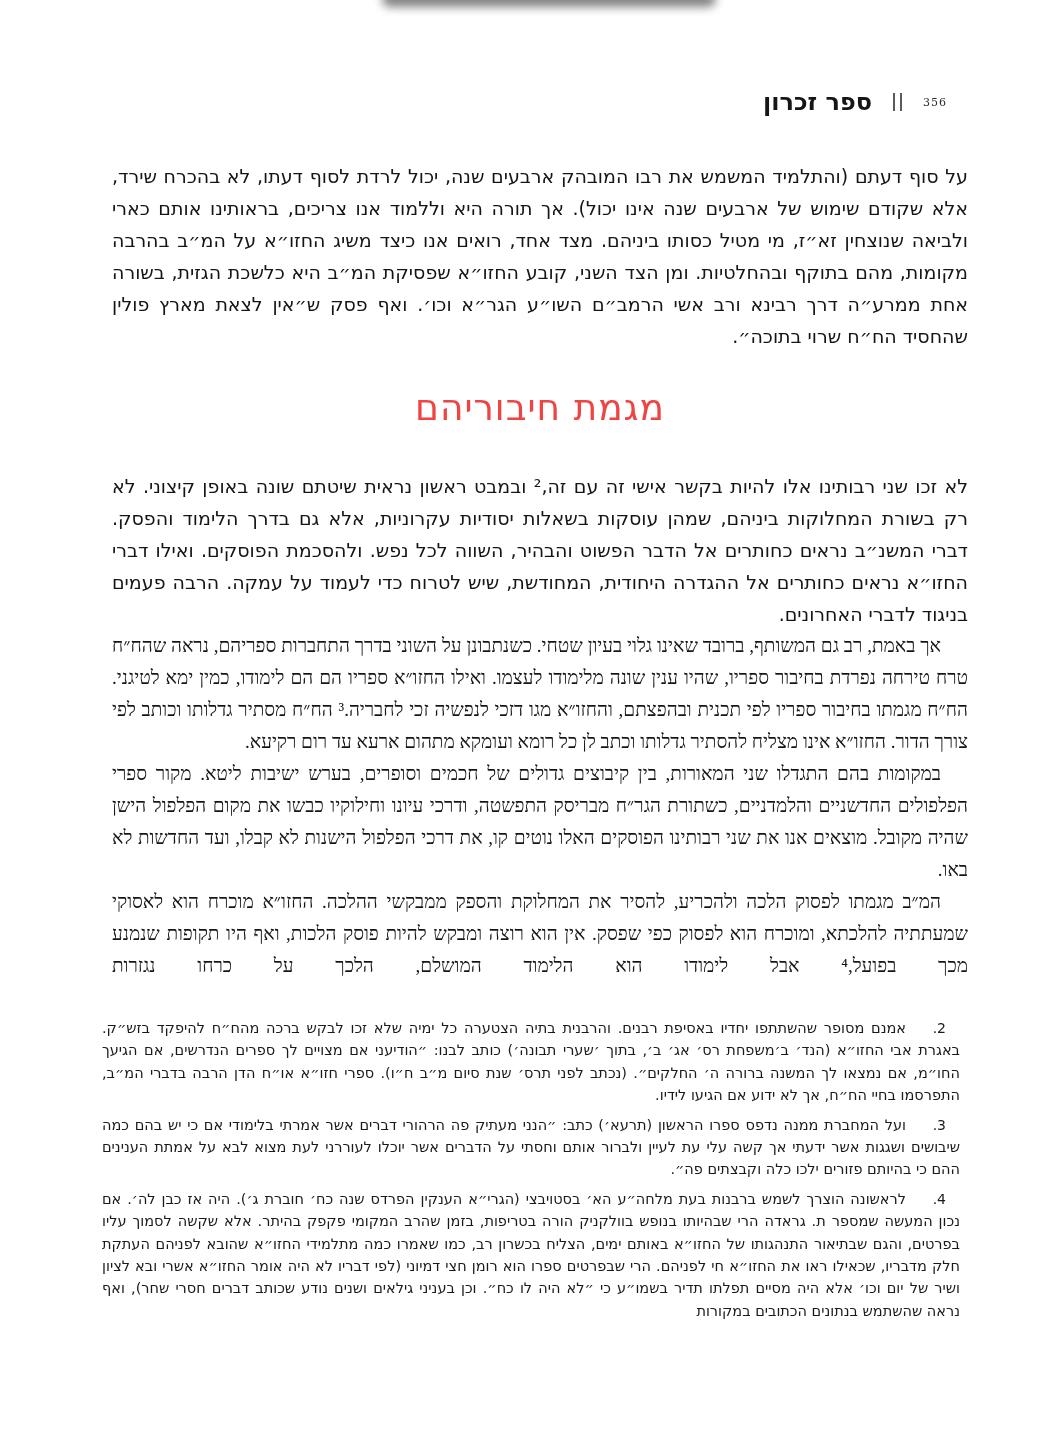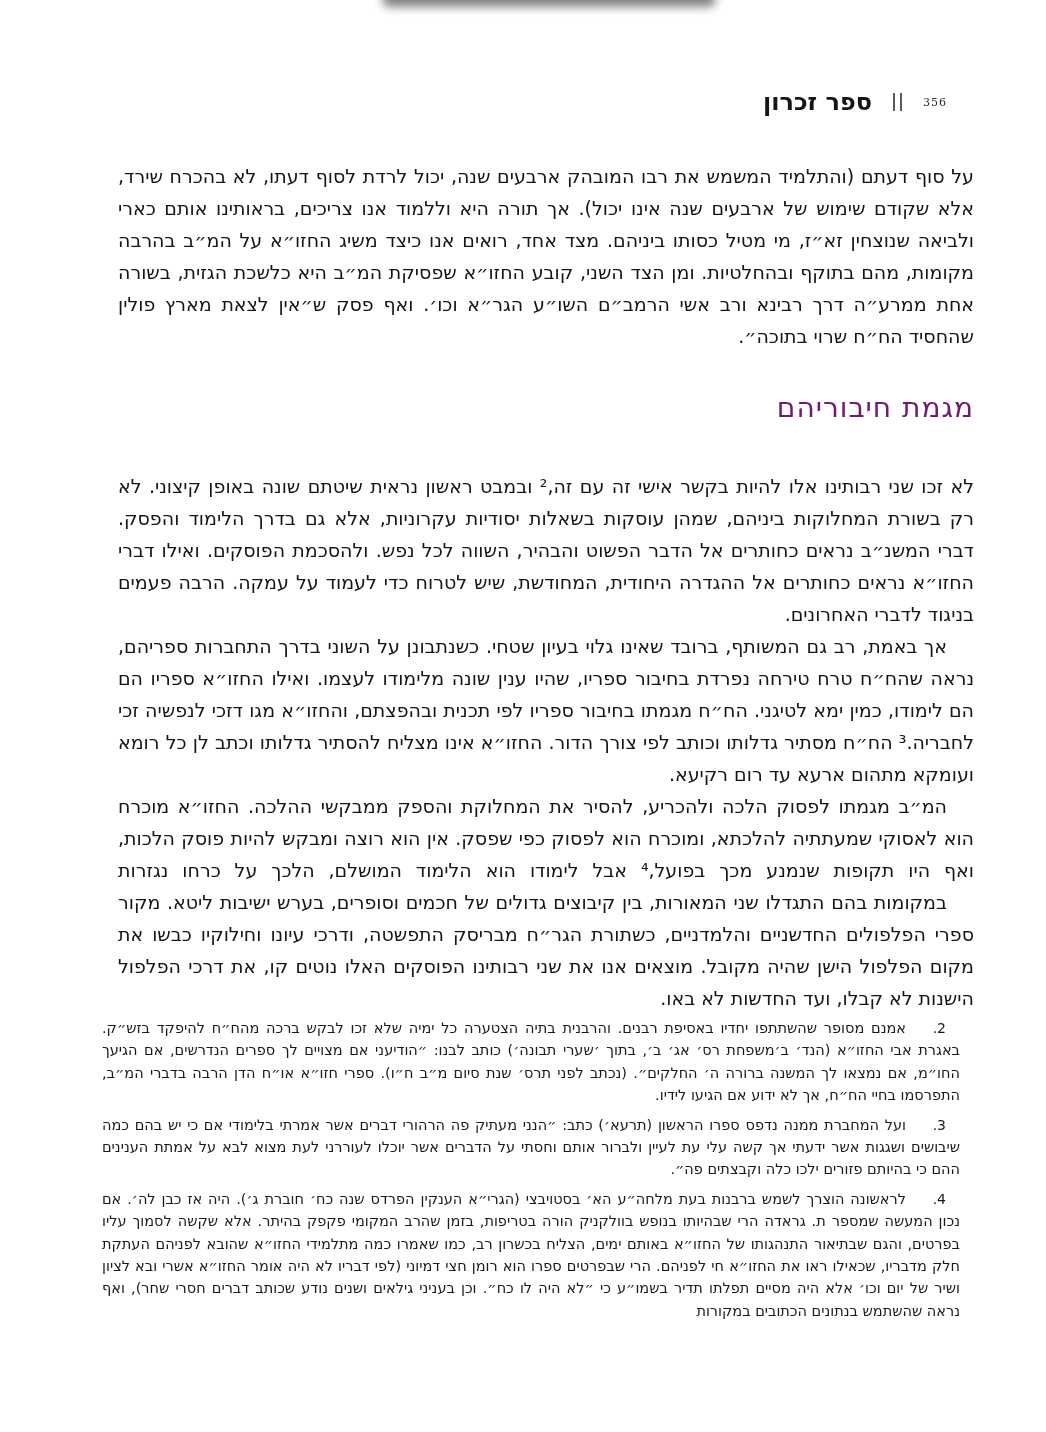--- a/index.html
+++ b/index.html
@@ -47,40 +47,40 @@
   .book-title {
     font-size: 24px;
     font-weight: bold;
     color: #161616;
   }
 
   
   .main-text {
     position: absolute;
     top: 160px;
-    right: 72px;
+    right: 78px;
     width: 856px;
     direction: rtl;
     text-align: justify;
     font-size: 19px;
     line-height: 32px;
     color: #151515;
   }
   .main-text p { margin: 0; }
-  .main-text p.indent { text-indent: 27px; }
+  .main-text p.indent { text-indent: 27px; font-family: Liberation Serif, serif; }
   .main-text p.cont-next-page { text-align-last: justify; }
 
   .section-heading {
     margin: 40px 0 46px 0;
-    text-align: right;
+    text-align: center;
     font-family: "DejaVu Serif", "DejaVu Sans", serif;
     font-weight: 400;
-    font-size: 28px;
+    font-size: 36px;
     letter-spacing: 1px;
-    color: #701a75;
+    color: #ef4444;
   }
 
   
   .footnotes {
     position: absolute;
     top: 1017px;
     right: 86px;
     width: 858px;
     direction: rtl;
     text-align: justify;
@@ -113,22 +113,22 @@
   <span class="book-title">ספר זכרון</span>
 </div>
 
 <div class="main-text">
   <p>על סוף דעתם (והתלמיד המשמש את רבו המובהק ארבעים שנה, יכול לרדת לסוף דעתו, לא בהכרח שירד, אלא שקודם שימוש של ארבעים שנה אינו יכול). אך תורה היא וללמוד אנו צריכים, בראותינו אותם כארי ולביאה שנוצחין זא״ז, מי מטיל כסותו ביניהם. מצד אחד, רואים אנו כיצד משיג החזו״א על המ״ב בהרבה מקומות, מהם בתוקף ובהחלטיות. ומן הצד השני, קובע החזו״א שפסיקת המ״ב היא כלשכת הגזית, בשורה אחת ממרע״ה דרך רבינא ורב אשי הרמב״ם השו״ע הגר״א וכו׳. ואף פסק ש״אין לצאת מארץ פולין שהחסיד הח״ח שרוי בתוכה״.</p>
 
   <h2 class="section-heading">מגמת חיבוריהם</h2>
 
   <p>לא זכו שני רבותינו אלו להיות בקשר אישי זה עם זה,² ובמבט ראשון נראית שיטתם שונה באופן קיצוני. לא רק בשורת המחלוקות ביניהם, שמהן עוסקות בשאלות יסודיות עקרוניות, אלא גם בדרך הלימוד והפסק. דברי המשנ״ב נראים כחותרים אל הדבר הפשוט והבהיר, השווה לכל נפש. ולהסכמת הפוסקים. ואילו דברי החזו״א נראים כחותרים אל ההגדרה היחודית, המחודשת, שיש לטרוח כדי לעמוד על עמקה. הרבה פעמים בניגוד לדברי האחרונים.</p>
   <p class="indent">אך באמת, רב גם המשותף, ברובד שאינו גלוי בעיון שטחי. כשנתבונן על השוני בדרך התחברות ספריהם, נראה שהח״ח טרח טירחה נפרדת בחיבור ספריו, שהיו ענין שונה מלימודו לעצמו. ואילו החזו״א ספריו הם הם לימודו, כמין ימא לטיגני. הח״ח מגמתו בחיבור ספריו לפי תכנית ובהפצתם, והחזו״א מגו דזכי לנפשיה זכי לחבריה.³ הח״ח מסתיר גדלותו וכותב לפי צורך הדור. החזו״א אינו מצליח להסתיר גדלותו וכתב לן כל רומא ועומקא מתהום ארעא עד רום רקיעא.</p>
+  <p class="indent">במקומות בהם התגדלו שני המאורות, בין קיבוצים גדולים של חכמים וסופרים, בערש ישיבות ליטא. מקור ספרי הפלפולים החדשניים והלמדניים, כשתורת הגר״ח מבריסק התפשטה, ודרכי עיונו וחילוקיו כבשו את מקום הפלפול הישן שהיה מקובל. מוצאים אנו את שני רבותינו הפוסקים האלו נוטים קו, את דרכי הפלפול הישנות לא קבלו, ועד החדשות לא באו.</p>
   <p class="indent cont-next-page">המ״ב מגמתו לפסוק הלכה ולהכריע, להסיר את המחלוקת והספק ממבקשי ההלכה. החזו״א מוכרח הוא לאסוקי שמעתתיה להלכתא, ומוכרח הוא לפסוק כפי שפסק. אין הוא רוצה ומבקש להיות פוסק הלכות, ואף היו תקופות שנמנע מכך בפועל,⁴ אבל לימודו הוא הלימוד המושלם, הלכך על כרחו נגזרות</p>
-  <p class="indent">במקומות בהם התגדלו שני המאורות, בין קיבוצים גדולים של חכמים וסופרים, בערש ישיבות ליטא. מקור ספרי הפלפולים החדשניים והלמדניים, כשתורת הגר״ח מבריסק התפשטה, ודרכי עיונו וחילוקיו כבשו את מקום הפלפול הישן שהיה מקובל. מוצאים אנו את שני רבותינו הפוסקים האלו נוטים קו, את דרכי הפלפול הישנות לא קבלו, ועד החדשות לא באו.</p>
 </div>
 
 <div class="footnotes">
   <div class="footnote">
     <span class="fn-number">2.</span>
     <span>אמנם מסופר שהשתתפו יחדיו באסיפת רבנים. והרבנית בתיה הצטערה כל ימיה שלא זכו לבקש ברכה מהח״ח להיפקד בזש״ק. באגרת אבי החזו״א (הנד׳ ב׳משפחת רס׳ אג׳ ב׳, בתוך ׳שערי תבונה׳) כותב לבנו: ״הודיעני אם מצויים לך ספרים הנדרשים, אם הגיעך החו״מ, אם נמצאו לך המשנה ברורה ה׳ החלקים״. (נכתב לפני תרס׳ שנת סיום מ״ב ח״ו). ספרי חזו״א או״ח הדן הרבה בדברי המ״ב, התפרסמו בחיי הח״ח, אך לא ידוע אם הגיעו לידיו.</span>
   </div>
   <div class="footnote">
     <span class="fn-number">3.</span>
     <span>ועל המחברת ממנה נדפס ספרו הראשון (תרעא׳) כתב: ״הנני מעתיק פה הרהורי דברים אשר אמרתי בלימודי אם כי יש בהם כמה שיבושים ושגגות אשר ידעתי אך קשה עלי עת לעיין ולברור אותם וחסתי על הדברים אשר יוכלו לעוררני לעת מצוא לבא על אמתת הענינים ההם כי בהיותם פזורים ילכו כלה וקבצתים פה״.</span>

